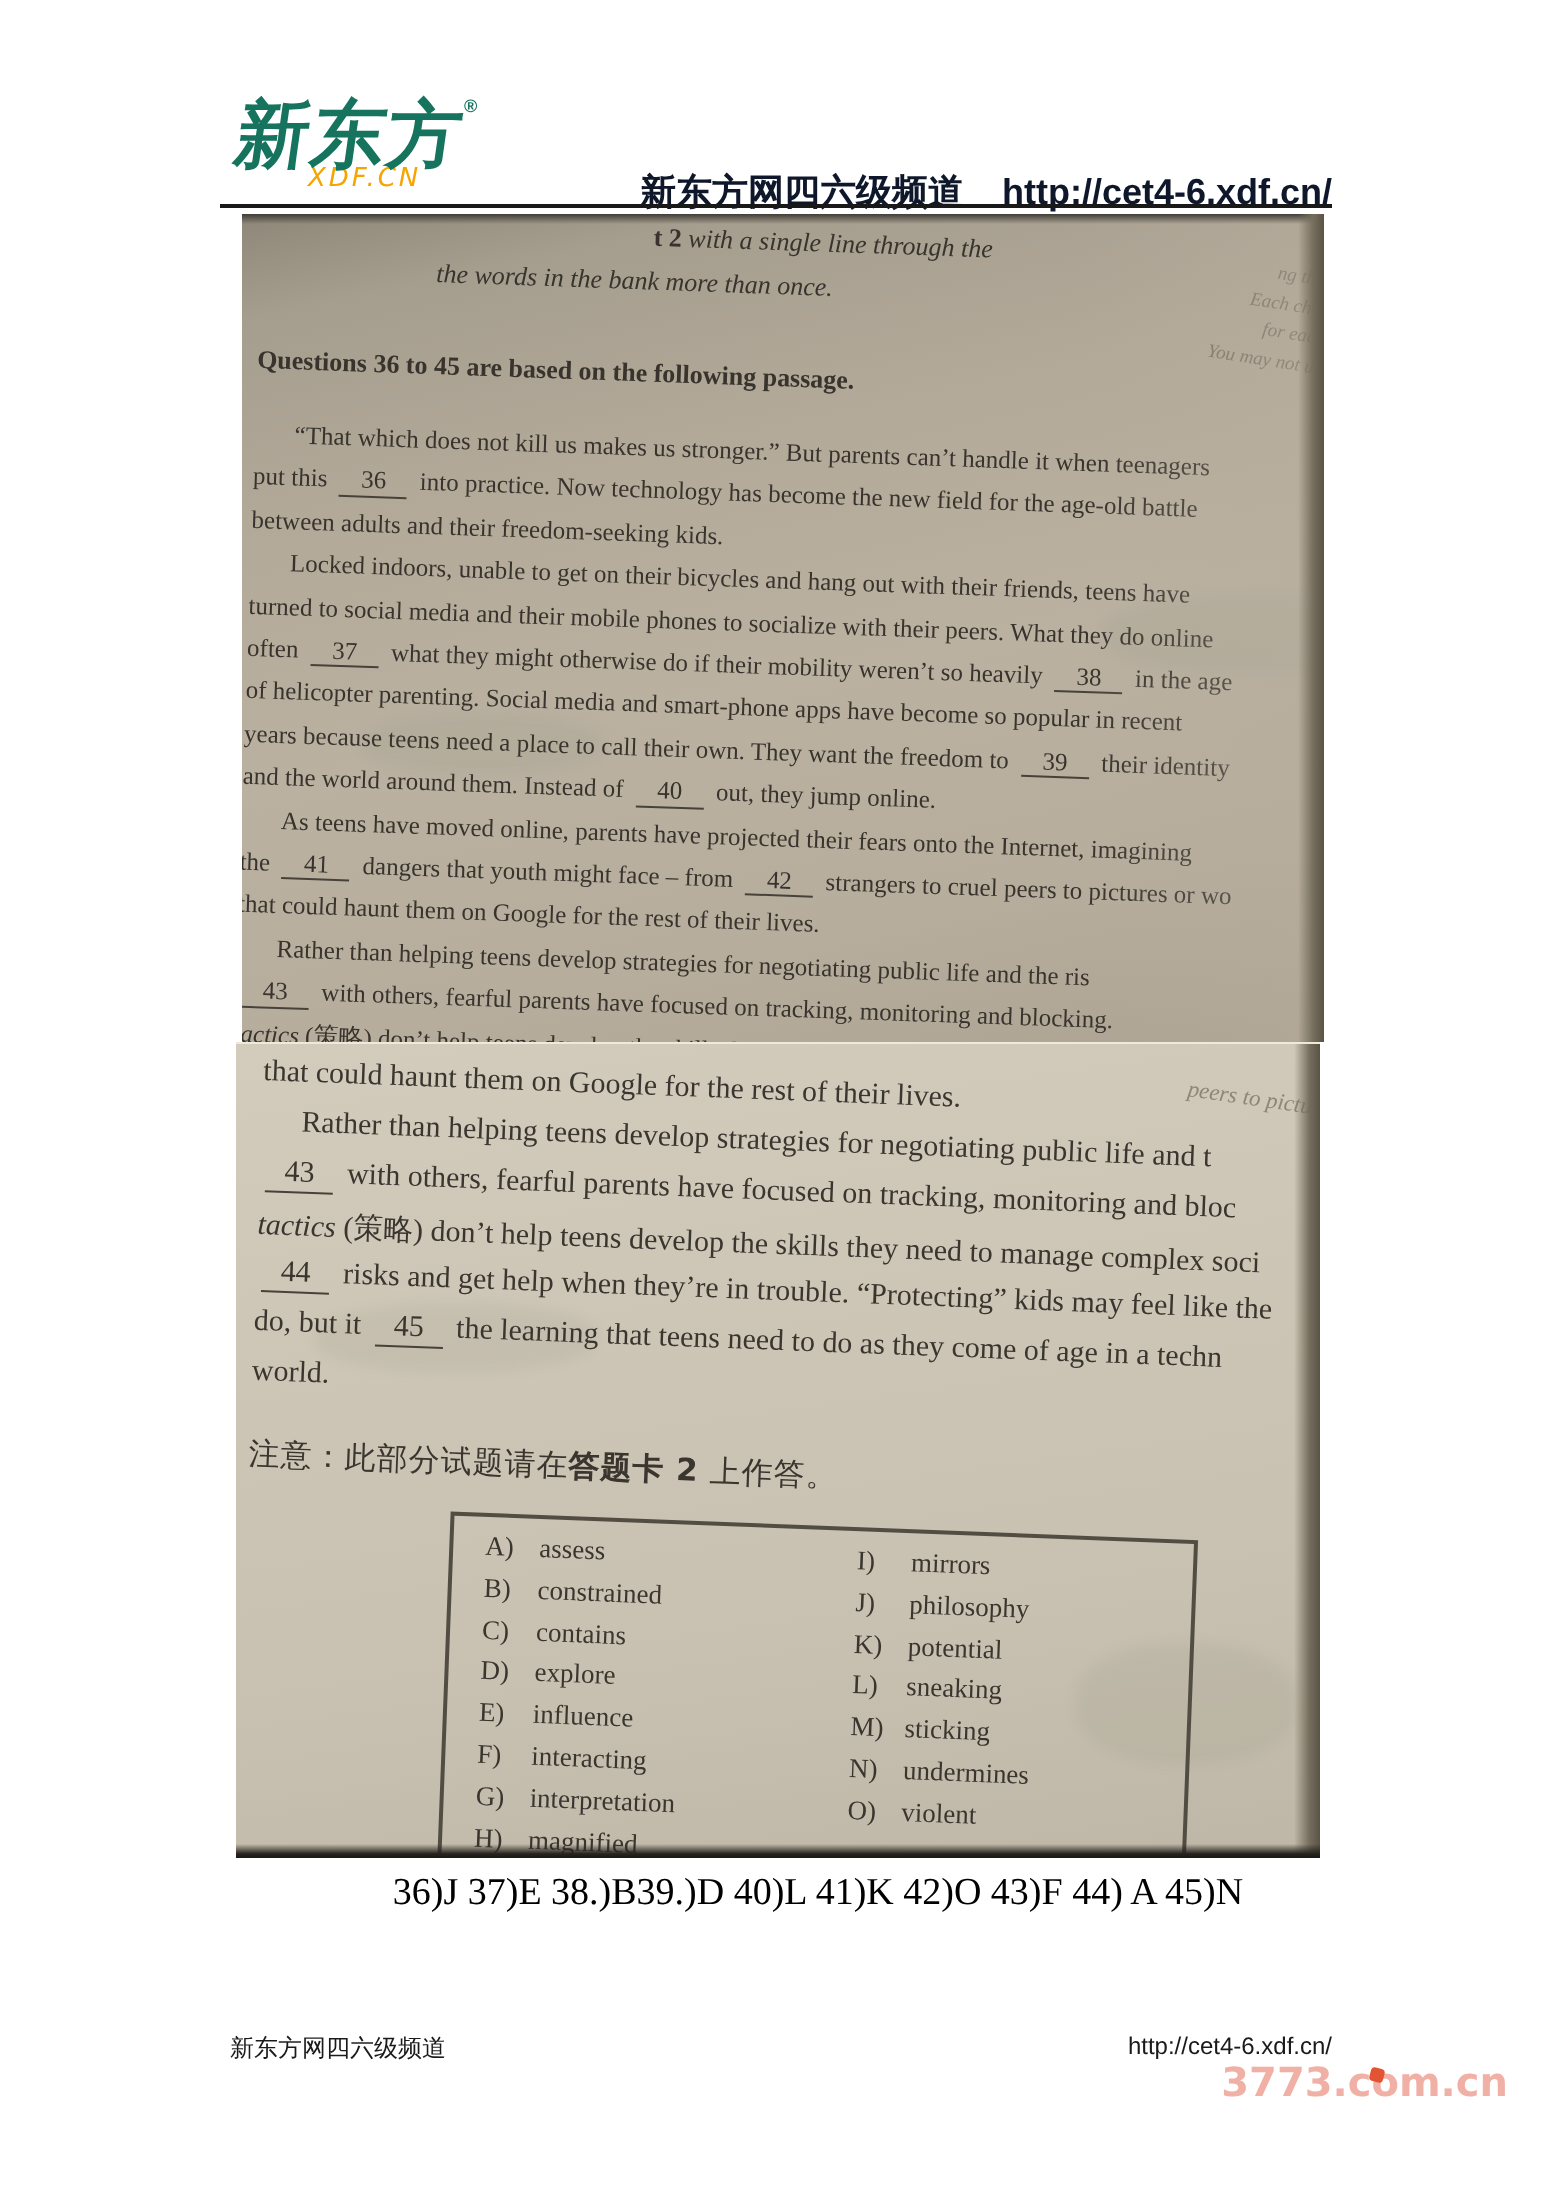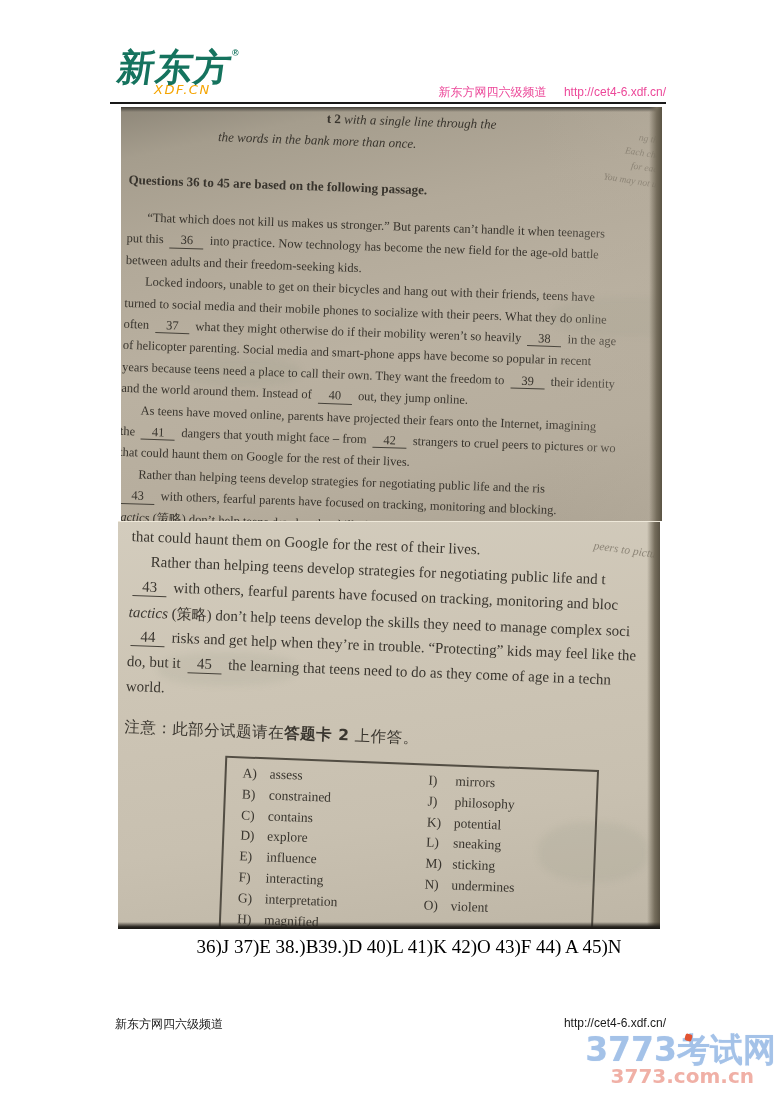--- a/index.html
+++ b/index.html
@@ -10,21 +10,21 @@
 
   
   .logo { position:absolute; left:118px; top:48px; color:#15735e; }
   .logo-cn { display:inline-block; font-family:"DejaVu Sans",sans-serif; font-size:37px;
              font-weight:bold; letter-spacing:1px; transform:skewX(-8deg); line-height:1; }
   .logo-reg { font-size:9px; vertical-align:24px; font-weight:bold; }
   .logo-sub { font-family:"DejaVu Sans",sans-serif; color:#f5a400; font-weight:normal;
               font-size:13px; font-style:italic; letter-spacing:1.5px; margin:-4px 0 0 36px; }
 
   
-  .hdr { position:absolute; right:112px; top:84px; font-size:12px; font-weight:normal; color:#ec4899; white-space:nowrap; }
+  .hdr { position:absolute; right:112px; top:84px; font-size:18px; font-weight:bold; color:#0f172a; white-space:nowrap; }
   .hdr .url { margin-left:14px; }
   .rule { position:absolute; left:110px; top:102px; width:556px; height:2px; background:#191919; }
   .footer { position:absolute; left:115px; top:1016px; width:551px; display:flex;
             justify-content:space-between; font-size:12px; color:#1a1a1a; }
 
   
   .photo { position:absolute; overflow:hidden; }
   #photo1 { left:121px; top:107px; width:541px; height:414px;
     background:linear-gradient(168deg,#8e8779 0%,#a59d8d 10%,#b2a999 30%,#bab1a1 55%,#b6ad9d 80%,#aca393 100%); }
   #photo2 { left:118px; top:521px; width:542px; height:407px; border-top:1px solid #efe9da;
@@ -184,15 +184,14 @@
 
 <div class="answers">36)J 37)E 38.)B39.)D 40)L 41)K 42)O 43)F 44) A 45)N</div>
 
 <div class="footer">
   <span>新东方网四六级频道</span>
   <span>http://cet4-6.xdf.cn/</span>
 </div>
 
 <div class="watermark">
   <div class="wm-dot"></div>
-  <div class="wm-title">3773考试网</div>
   <div class="wm-domain">3773.com.cn</div>
 </div>
 
 </body></html>

